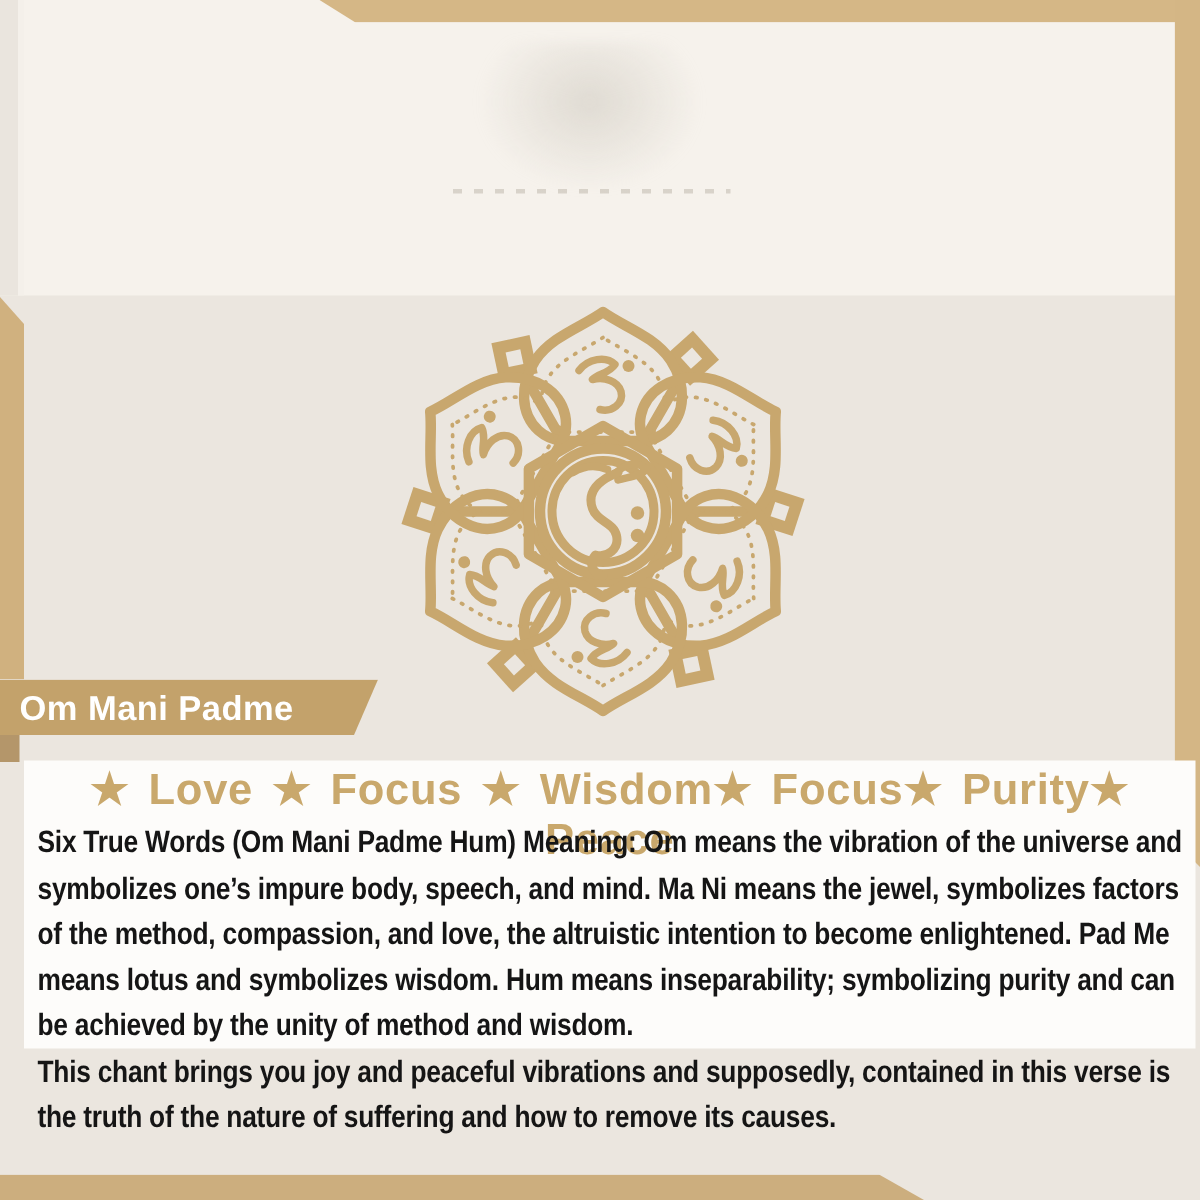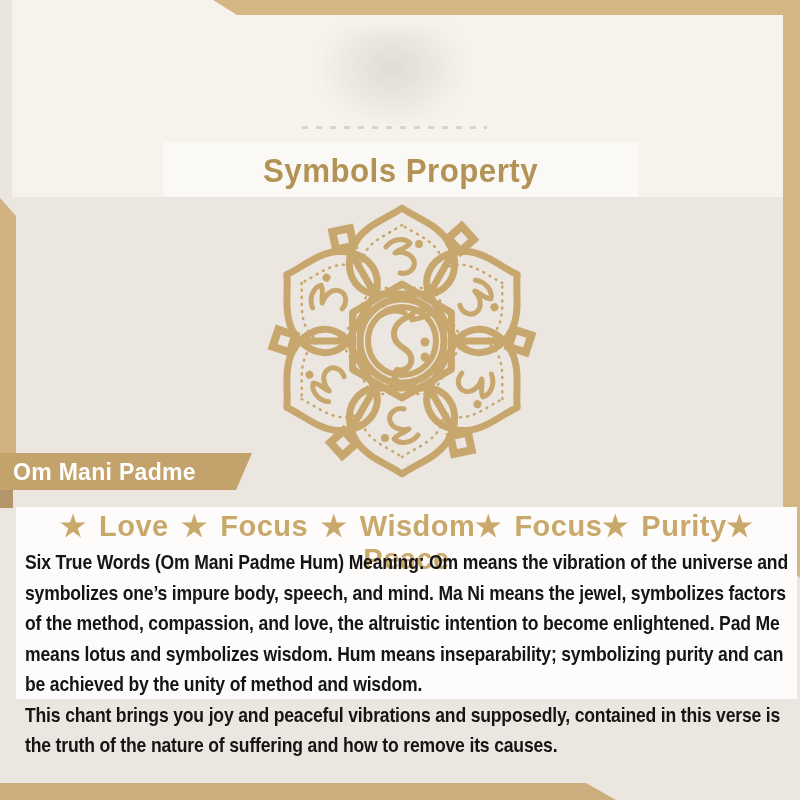--- a/index.html
+++ b/index.html
@@ -66,23 +66,20 @@
   <div class="left-strip-line"></div>
 
   <div class="watermark"></div>
   <div class="watermark-line"></div>
 
   <div class="band band-top"></div>
   <div class="band band-right"></div>
   <div class="band band-left"></div>
   <div class="band band-bottom"></div>
 
-  <div class="title-band">
-    <div class="title">Symbols Property</div>
-  </div>
 
   <svg class="emblem" viewBox="0 0 280 280" width="280" height="280">
     <defs>
       <g id="petal">
         <path class="o7" d="M140,7 C126,17 106,23 95,39 C84,56 85,75 97,86 C102,90.5 108,92.5 113,93 L167,93 C172,92.5 178,90.5 183,86 C195,75 196,56 185,39 C174,23 154,17 140,7 Z"></path>
         <path class="orn" d="M140,24 C128,32 112,38 104,50 C96,62 98,74 107,82 L117,87 L163,87 L173,82 C182,74 184,62 176,50 C168,38 152,32 140,24 Z"></path>
         <g>
           <path class="o5" d="M124,46 C130,38 142,36 148,42 C144,48 137,48 133,52 C141,50 150,53 152,60 C154,68 146,74 138,72"></path>
           <circle class="gfill" cx="157" cy="43" r="4"></circle>
         </g>

